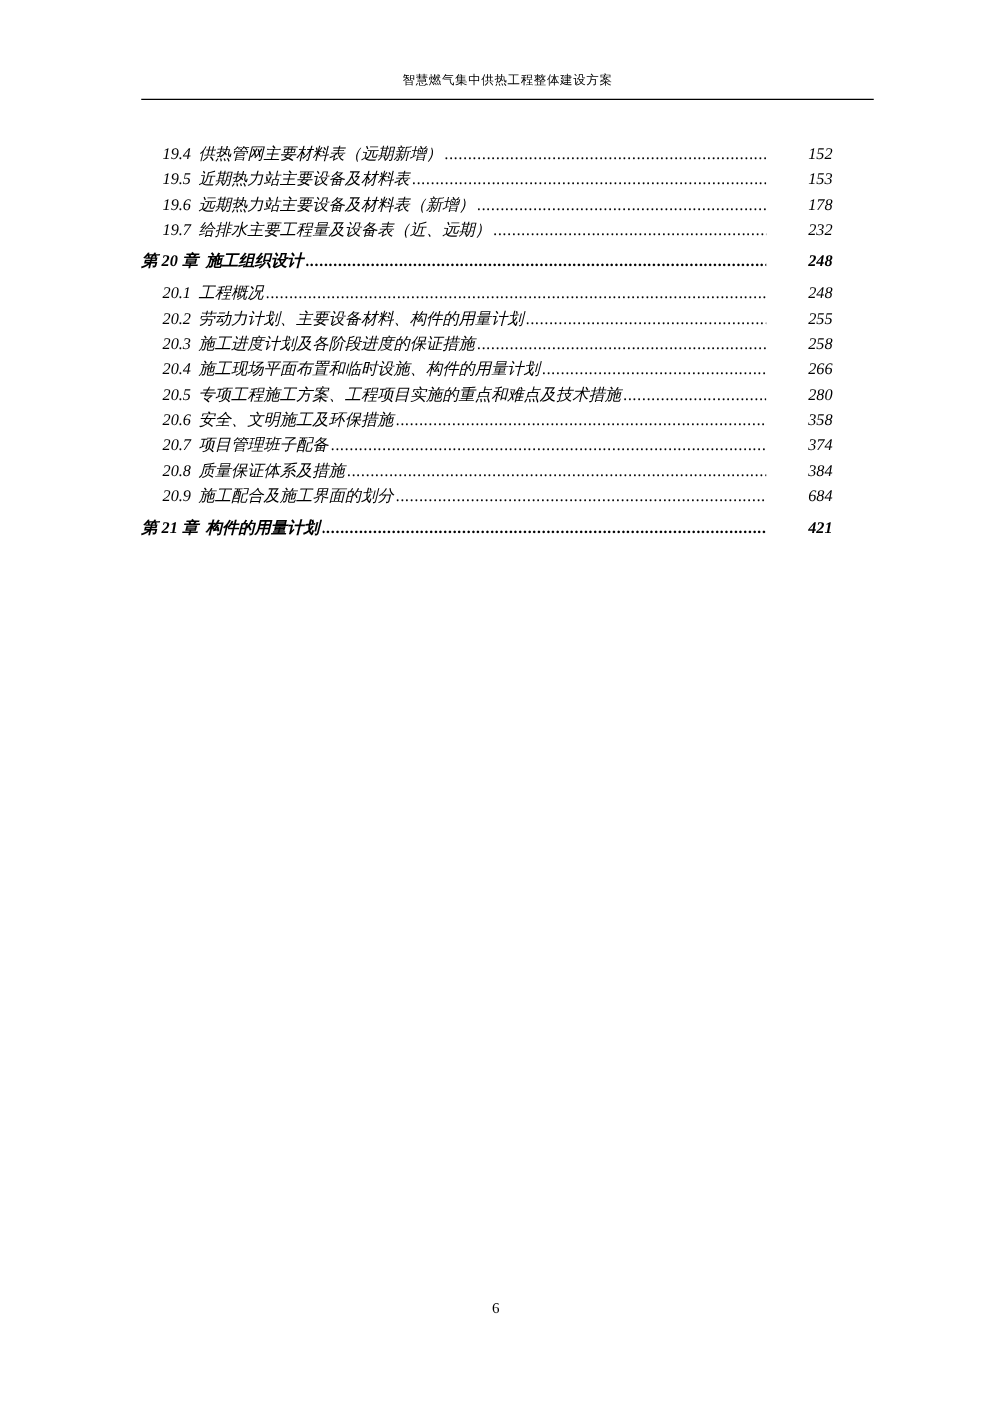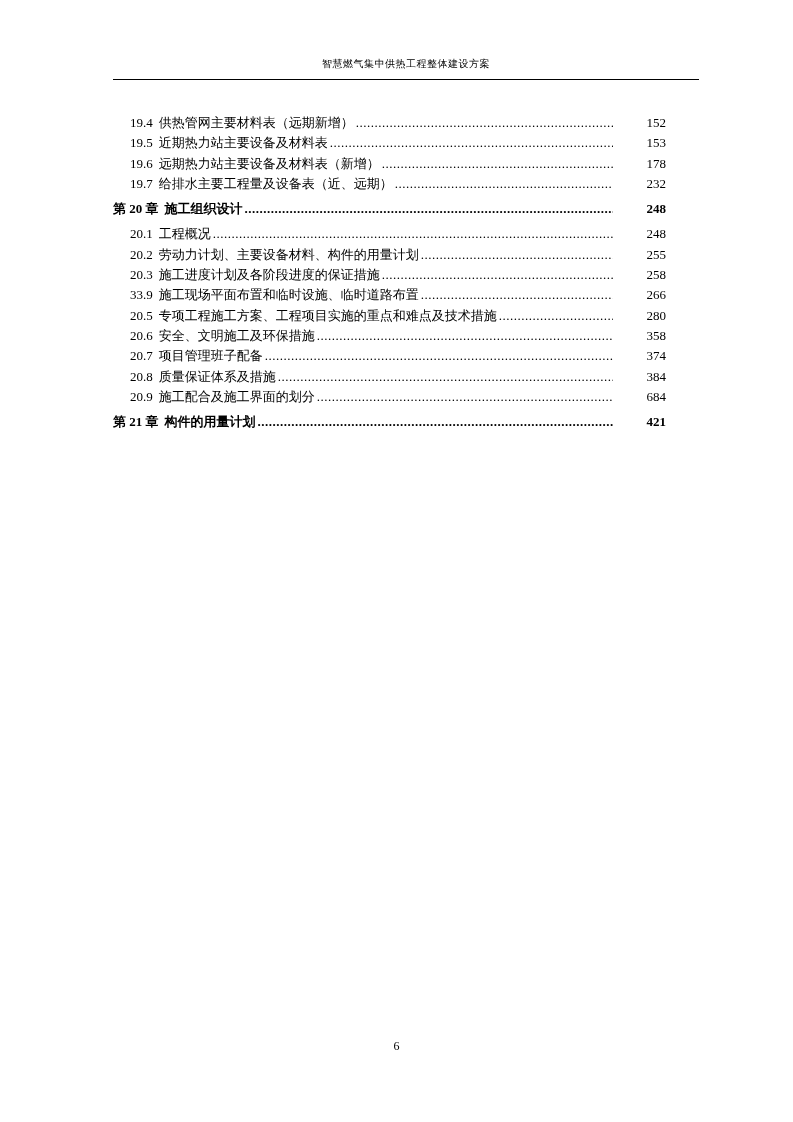--- a/index.html
+++ b/index.html
@@ -2,21 +2,21 @@
 <html><head>
 <meta charset="utf-8">
 <style>
   html, body { margin:0; padding:0; background:#ffffff; }
   body { width:793px; height:1122px; position:relative; overflow:hidden;
          font-family:"Liberation Serif","DejaVu Serif",serif; color:#000; }
   .header-title { position:absolute; left:113px; width:586px; top:57px; text-align:center;
                   font-size:10px; letter-spacing:0.5px; }
   .header-rule { position:absolute; left:113px; width:586px; top:79px; height:0;
                  border-top:1px solid #000; }
-  .toc { position:absolute; left:113px; width:553px; top:113px; }
+  .toc { position:absolute; left:113px; width:553px; top:113px;font-style:italic; }
   .row { display:flex; align-items:baseline; font-size:13px; line-height:20.3px; white-space:nowrap; }
   .row.sub { padding-left:17px; }
   .row.chapter { font-weight:bold; margin-top:5px; margin-bottom:5px; }
   .num { margin-right:6px; }
   .leader { flex:1; overflow:hidden; margin:0 2px; }
   .leader::before { content:"....................................................................................................................................................................................................................................."; letter-spacing:0.5px; }
   .page { text-align:right;margin-left:32px; }
   .page-number { position:absolute; left:0; width:793px; top:1039px; text-align:center; font-size:12px; }
 </style>
 </head>
@@ -68,22 +68,22 @@
       <span class="leader"></span>
       <span class="page">255</span>
     </div>
     <div class="row sub">
       <span class="num">20.3</span>
       <span class="title">施工进度计划及各阶段进度的保证措施</span>
       <span class="leader"></span>
       <span class="page">258</span>
     </div>
     <div class="row sub">
-      <span class="num">33.9</span>
-      <span class="title">施工现场平面布置和临时设施、临时道路布置</span>
+      <span class="num">20.4</span>
+      <span class="title">施工现场平面布置和临时设施、构件的用量计划</span>
       <span class="leader"></span>
       <span class="page">266</span>
     </div>
     <div class="row sub">
       <span class="num">20.5</span>
       <span class="title">专项工程施工方案、工程项目实施的重点和难点及技术措施</span>
       <span class="leader"></span>
       <span class="page">280</span>
     </div>
     <div class="row sub">

